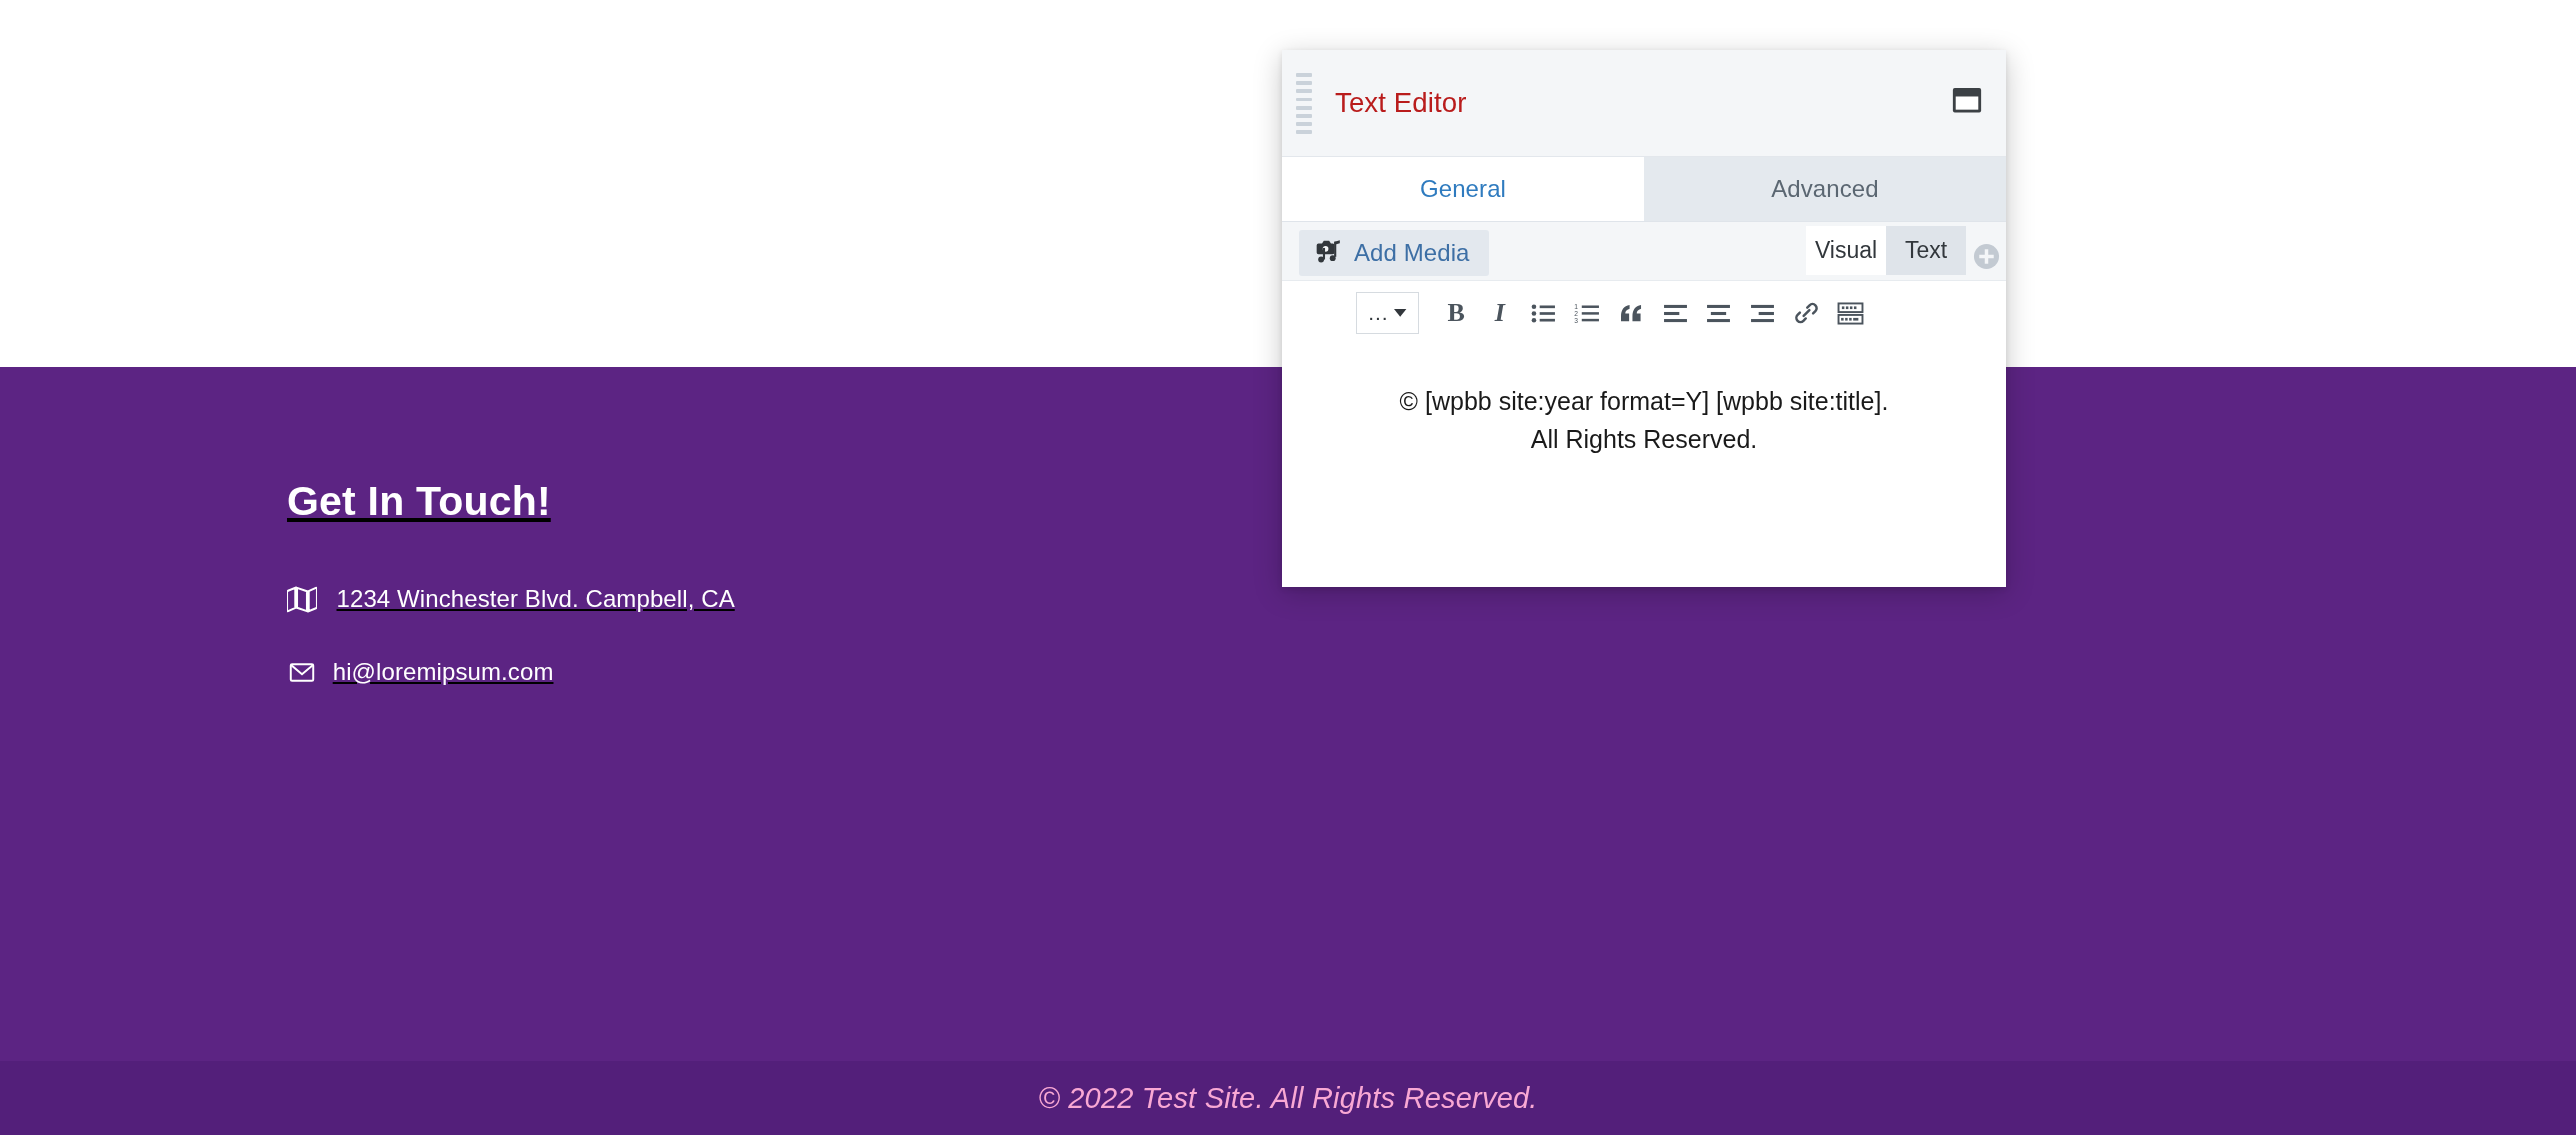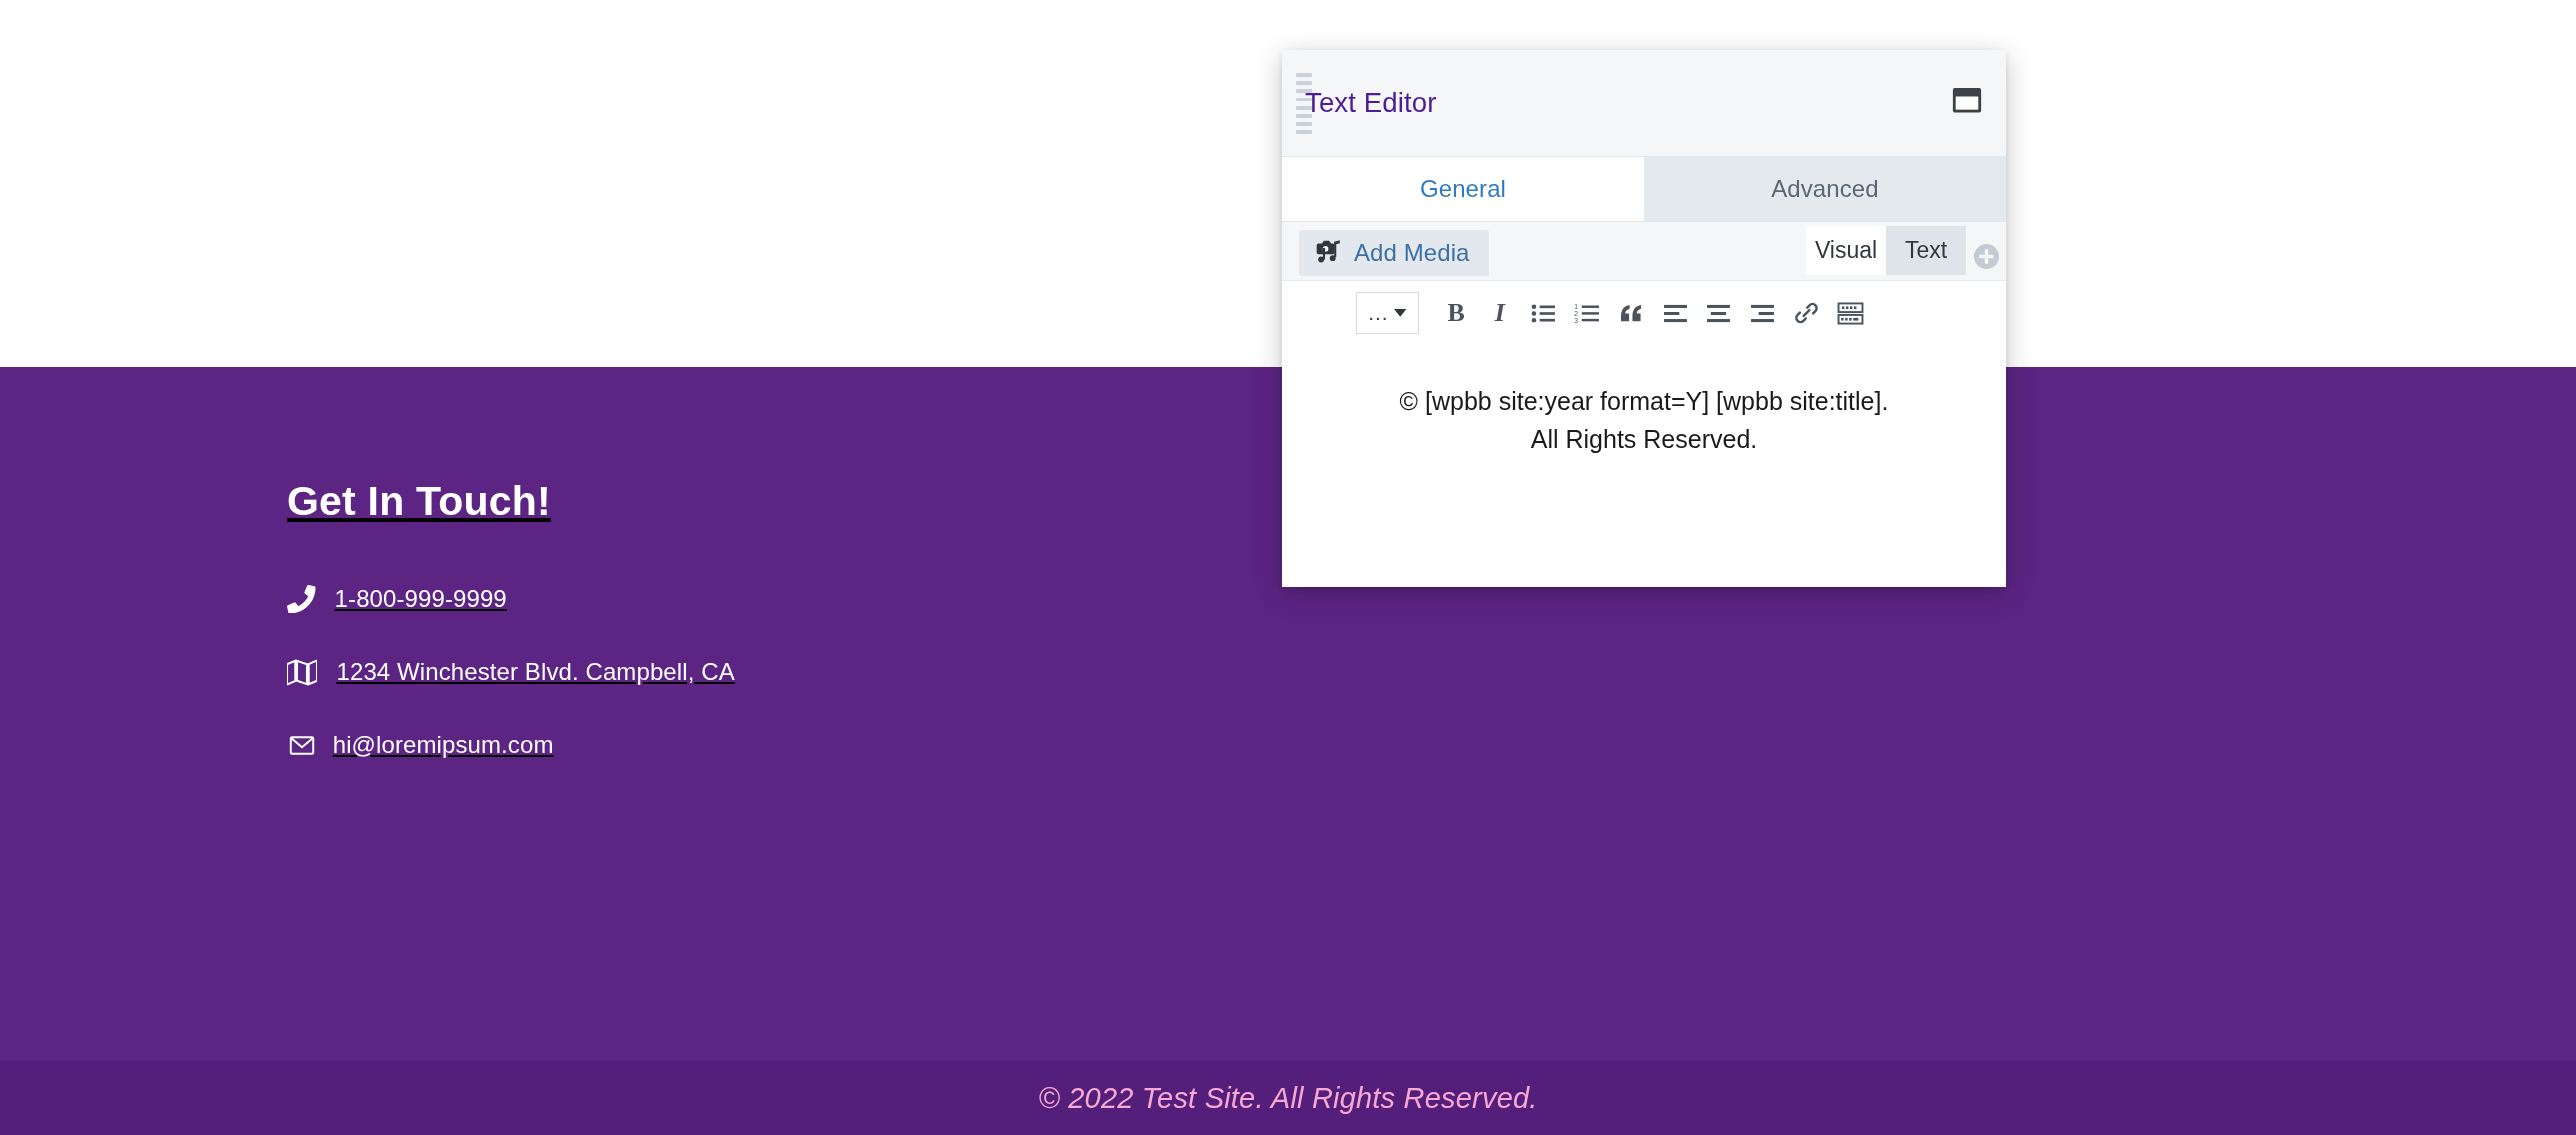--- a/index.html
+++ b/index.html
@@ -113,23 +113,23 @@
     padding: 1.9px 2.9px;
   }
   .drag-handle i {
     display: block;
     height: 3.8px;
     background: #cad2da;
     border-radius: 1px;
   }
 
   .dlg-title {
-    margin-left: 23px;
+    margin-left: 53px;
     font-size: 27.6px;
-    color: #4c1d95;
+    color: #b91c1c;
     letter-spacing: 0.1px;
   }
 
   .maximize-btn {
     position: absolute;
     right: 23px;
     top: 36px;
     width: 32px;
     height: 28.5px;
     cursor: pointer;
@@ -272,28 +272,20 @@
 <div id="page-root">
 
   <div class="site-white-top"></div>
 
   <div class="site-footer-main">
     <div class="footer-inner">
       <div class="footer-heading">Get In Touch!</div>
 
       <div class="contact-list">
 
-        <div class="contact-row phone">
-          <span class="contact-icon">
-            <svg width="28.5" height="28.5" viewBox="0 0 512 512" aria-hidden="true">
-              <path d="M493.4 24.6l-104-24c-11.3-2.6-22.9 3.3-27.5 13.9l-48 112c-4.2 9.8-1.4 21.3 6.9 28l60.6 49.6c-36 76.7-98.9 140.5-177.2 177.2l-49.6-60.6c-6.8-8.3-18.2-11.1-28-6.9l-112 48C3.9 366.5-2 378.1.6 389.4l24 104C27.1 504.2 36.7 512 48 512c256.1 0 464-207.5 464-464 0-11.2-7.7-20.9-18.6-23.4z"></path>
-            </svg>
-          </span>
-          <span class="contact-text">1-800-999-9999</span>
-        </div>
 
         <div class="contact-row address">
           <span class="contact-icon">
             <svg width="30" height="27" viewBox="0 0 576 512" aria-hidden="true">
               <path d="M0 117.66v346.32c0 11.32 11.43 19.06 21.94 14.86L160 416V32L20.12 87.95A32 32 0 0 0 0 117.66zM192 416l192 64V96L192 32v384zM554.06 33.16L416 96v384l139.88-55.95A32 32 0 0 0 576 394.34V48.02c0-11.32-11.43-19.06-21.94-14.86z" fill="none" stroke="#ffffff" stroke-width="40"></path>
             </svg>
           </span>
           <span class="contact-text">1234 Winchester Blvd. Campbell, CA</span>
         </div>
 

